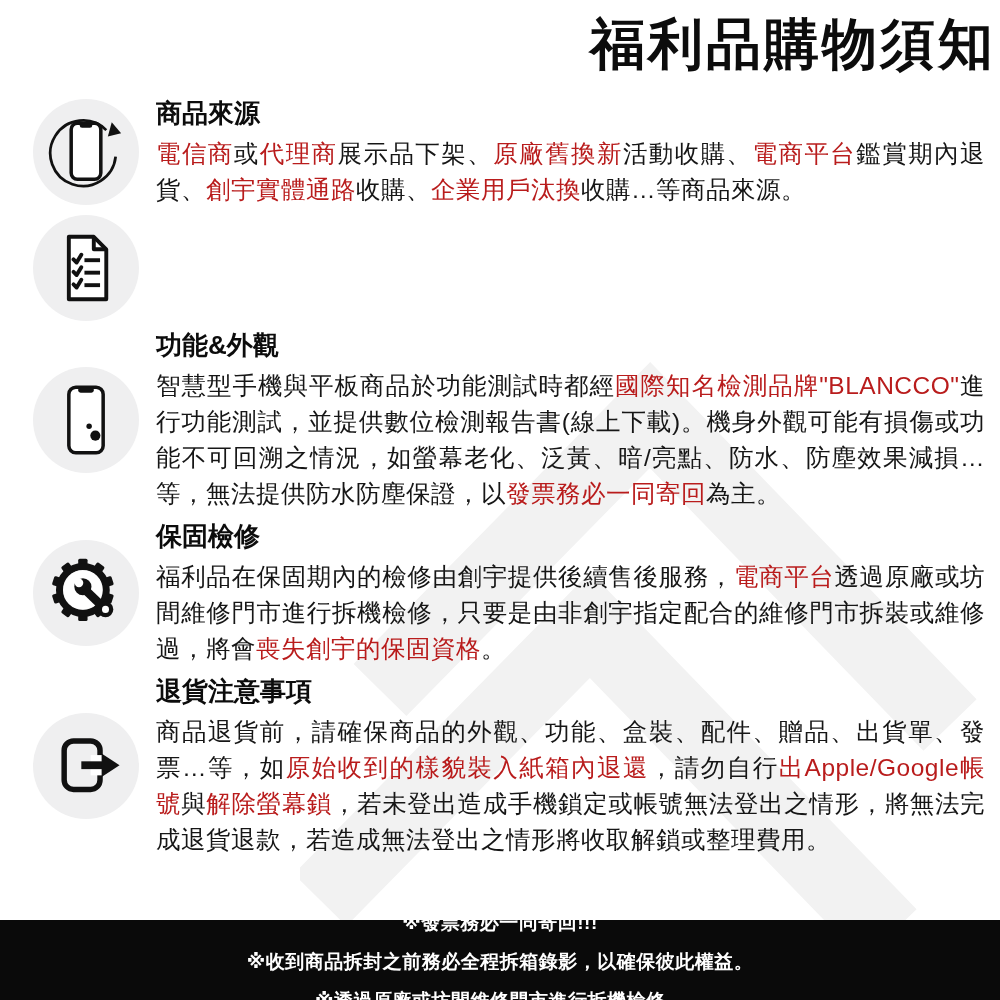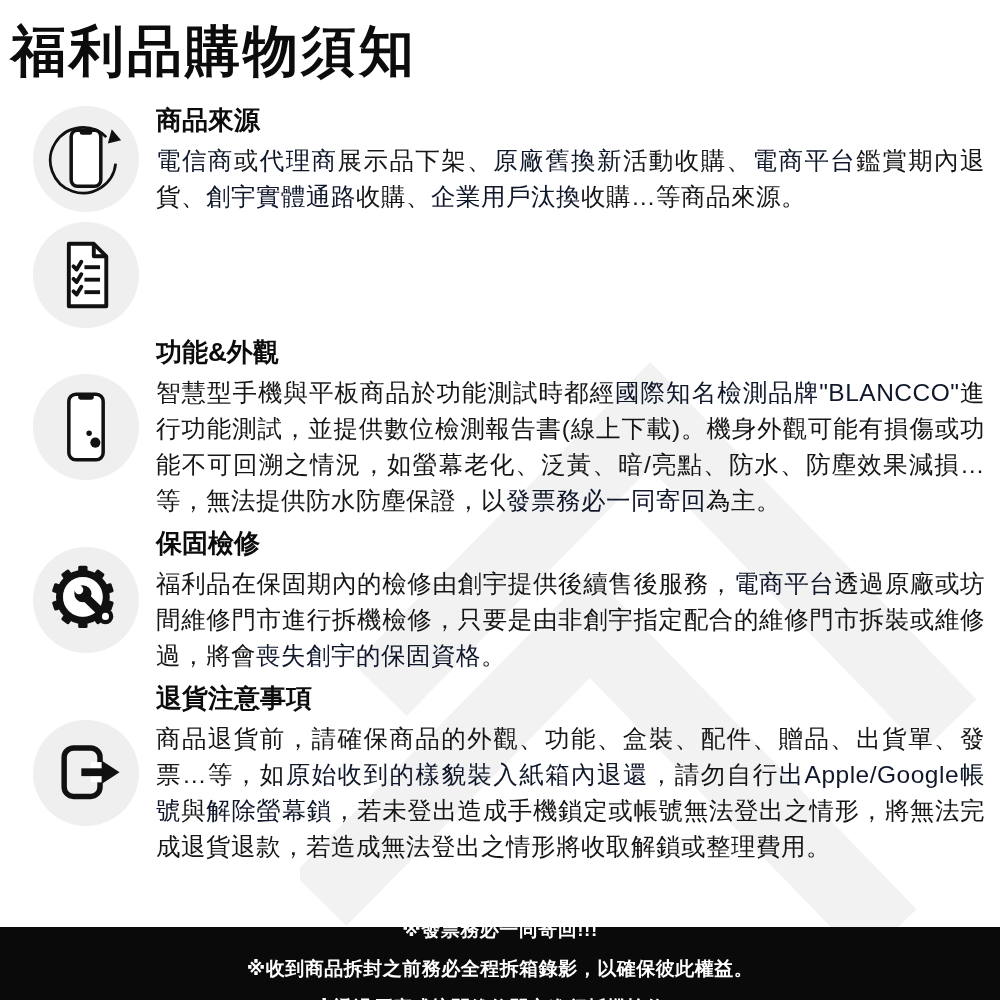--- a/index.html
+++ b/index.html
@@ -10,25 +10,25 @@
     color:#161616;
     position:relative;
     overflow:hidden;
   }
   .watermark{
     position:absolute;left:300px;top:250px;width:700px;height:680px;
     z-index:0;pointer-events:none;
   }
   .page{position:relative;z-index:1;width:100%;height:100%;}
   .title{
-    text-align:left;
+    text-align:right;
     font-size:55px;
     font-weight:bold;
     letter-spacing:3px;
-    margin:11px;
+    margin:4px;
     padding-top:4px;
     height:68px;
     color:#0c0c0c;
   }
   .sections{
     position:absolute;
     top:92px;left:0;right:0;
     display:flex;flex-direction:column;
     gap:7px;
     padding-right:15px;
@@ -52,21 +52,21 @@
     font-weight:bold;
     margin:0 0 5px 0;
     color:#0c0c0c;
   }
   .sec-body{
     font-size:24.5px;
     line-height:36px;
     text-align:justify;
     letter-spacing:0.5px;
   }
-  .accent{color:#0f172a;}
+  .accent{color:#b91c1c;}
   .footer{
     position:absolute;
     left:0;bottom:0;
     width:100%;height:84px;
     background:#0a0a0a;
     color:#ffffff;
     display:flex;flex-direction:column;
     align-items:center;justify-content:center;
     gap:13px;
     z-index:2;

